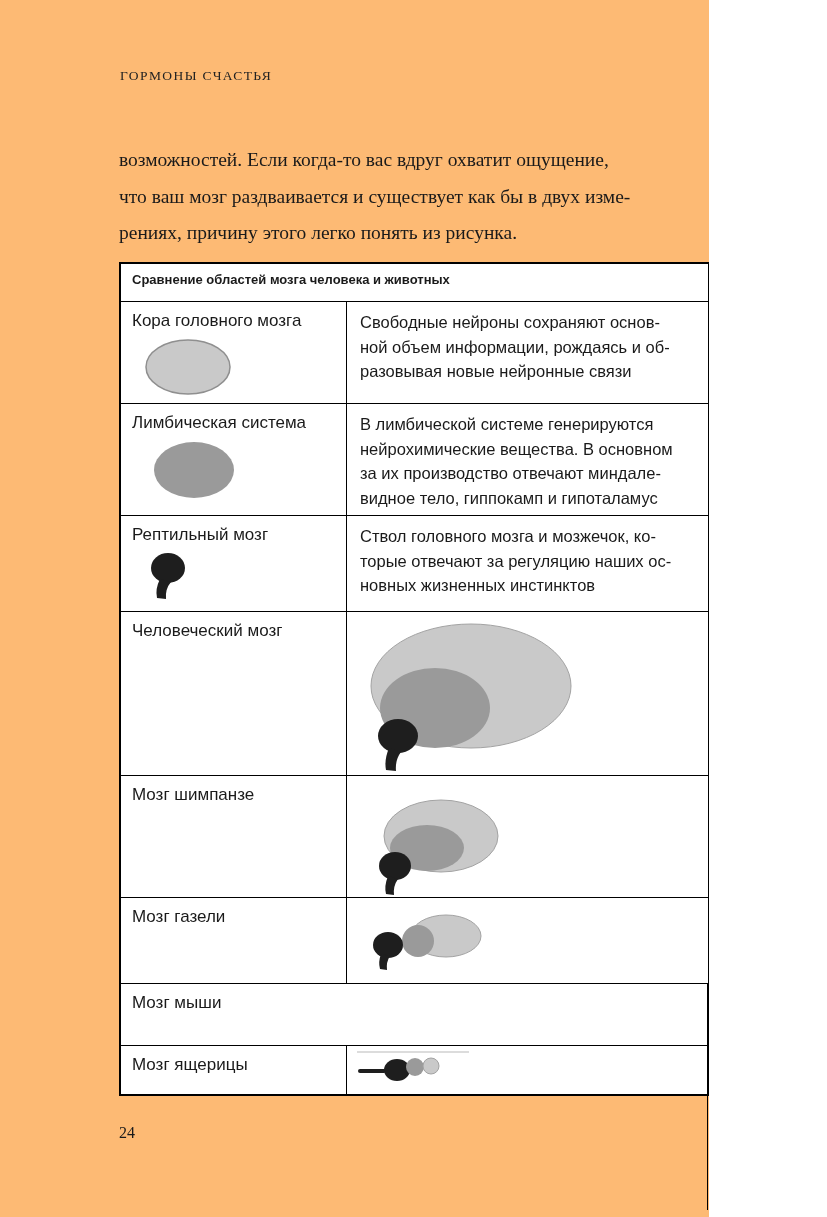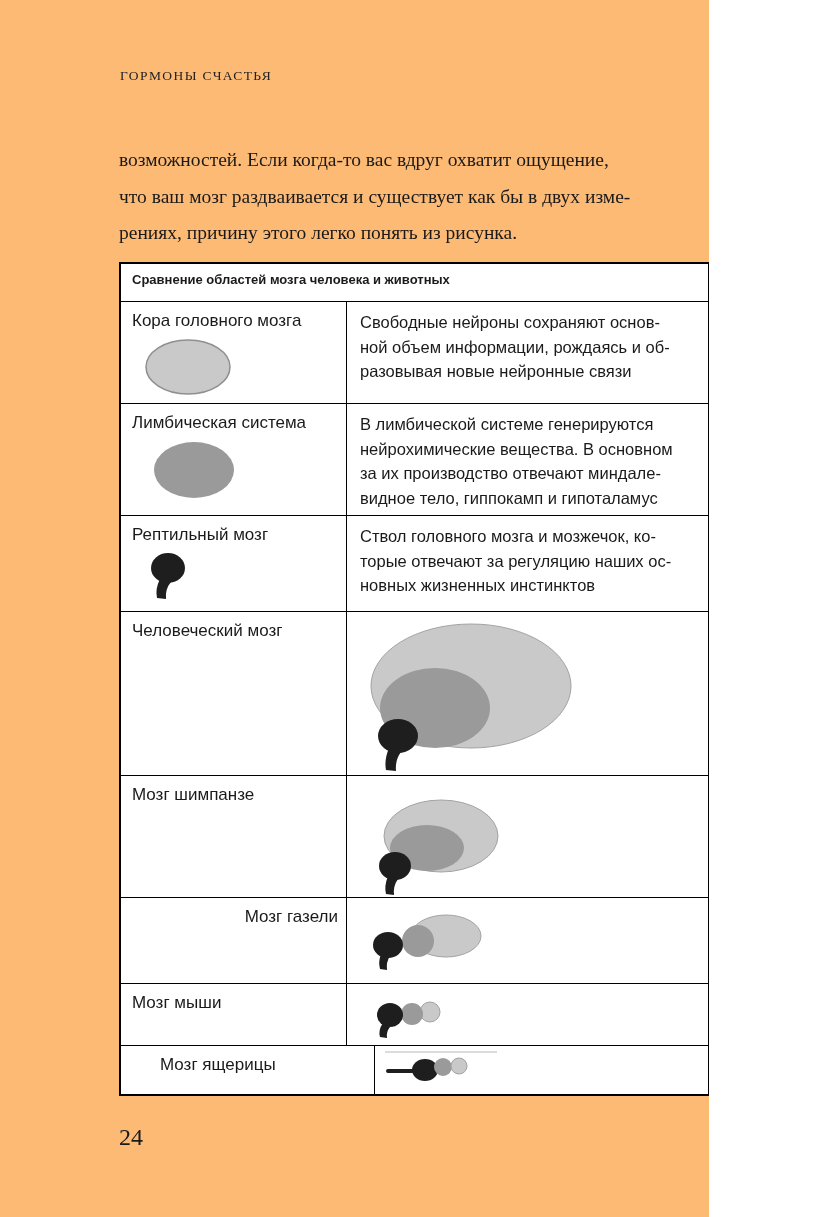--- a/index.html
+++ b/index.html
@@ -46,28 +46,28 @@
     border-bottom: 1.5px solid #000000;
     font-weight: bold;
     font-size: 13px;
     padding: 8px 2px 0 11px;
   }
   .row {
     display: flex;
     box-sizing: border-box;
     border-bottom: 1.5px solid #000000;
   }
-  .row:last-child { border-bottom: none; padding-left: 28px; }
+  .row:last-child { border-bottom: none; }
   .r1 { height: 102px; }
   .r2 { height: 112px; justify-content: center; }
   .r3 { height: 96px; }
   .r4 { height: 164px; }
   .r5 { height: 122px; justify-content: flex-end; }
-  .r6 { height: 86px; text-align: right; }
-  .r7 { height: 62px; }
+  .r6 { height: 86px; }
+  .r7 { height: 62px; flex-direction: column; }
   .r8 { height: 48px; }
   .label-cell {
     flex: 0 0 226px;
     box-sizing: border-box;
     border-right: 1.5px solid #000000;
     padding: 9px 8px 0 11px;
     font-size: 17px;
   }
   .desc-cell {
     flex: 1;
@@ -81,21 +81,21 @@
     flex: 1;
     box-sizing: border-box;
     overflow: hidden;
   }
   .illus-cell svg { display: block; margin: 2px 0 0 6px; }
   .label-cell svg { display: block; }
   .page-number {
     position: absolute;
     left: 119px;
     top: 1124px;
-    font-size: 24px;
+    font-size: 16px;
   }
 </style>
 </head>
 <body>
 
 <div class="page">
 
   <div class="running-head">ГОРМОНЫ СЧАСТЬЯ</div>
 
   <p class="body-text">возможностей. Если когда-то вас вдруг охватит ощущение,

